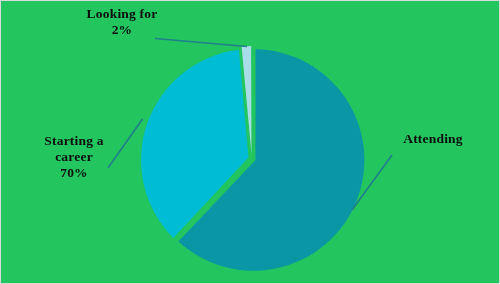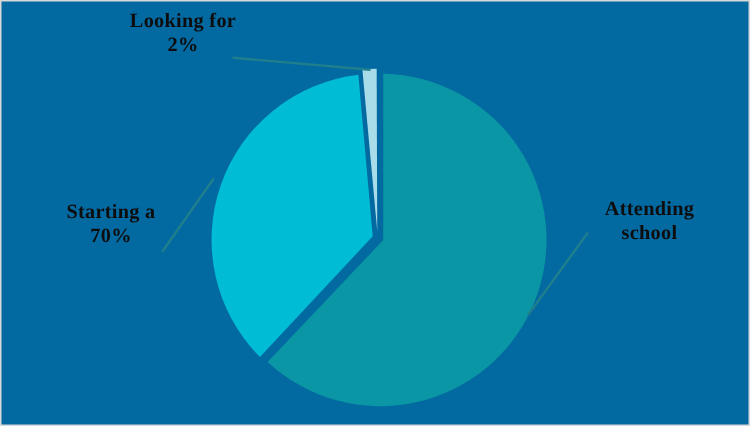--- a/index.html
+++ b/index.html
@@ -4,21 +4,21 @@
 <style>
   html, body {
     margin: 0;
     padding: 0;
     background: #ffffff;
   }
   #canvas {
     position: relative;
     width: 500px;
     height: 284px;
-    background: #0369a1;
+    background: #22c55e;
     border: 1px solid #d9d9d9;
     box-sizing: border-box;
     overflow: hidden;
     font-family: "Liberation Serif", "DejaVu Serif", serif;
   }
   #pie-svg {
     position: absolute;
     left: 0;
     top: 0;
     width: 500px;
@@ -87,21 +87,21 @@
     <path fill="none" stroke="#1f7f8c" stroke-width="1.6" d="M 351 209 L 391 154"></path>
   </svg>
 
   <div class="slice-label" id="label-looking">
     <span class="lbl-name">Looking for</span>
     <span class="lbl-pct">2%</span>
   </div>
 
   <div class="slice-label" id="label-starting">
     <span class="lbl-name">Starting a</span>
+    <span class="lbl-name">career</span>
     <span class="lbl-pct">70%</span>
   </div>
 
   <div class="slice-label" id="label-attending">
     <span class="lbl-name">Attending</span>
-    <span class="lbl-name">school</span>
   </div>
 
 </div>
 
 </body></html>

